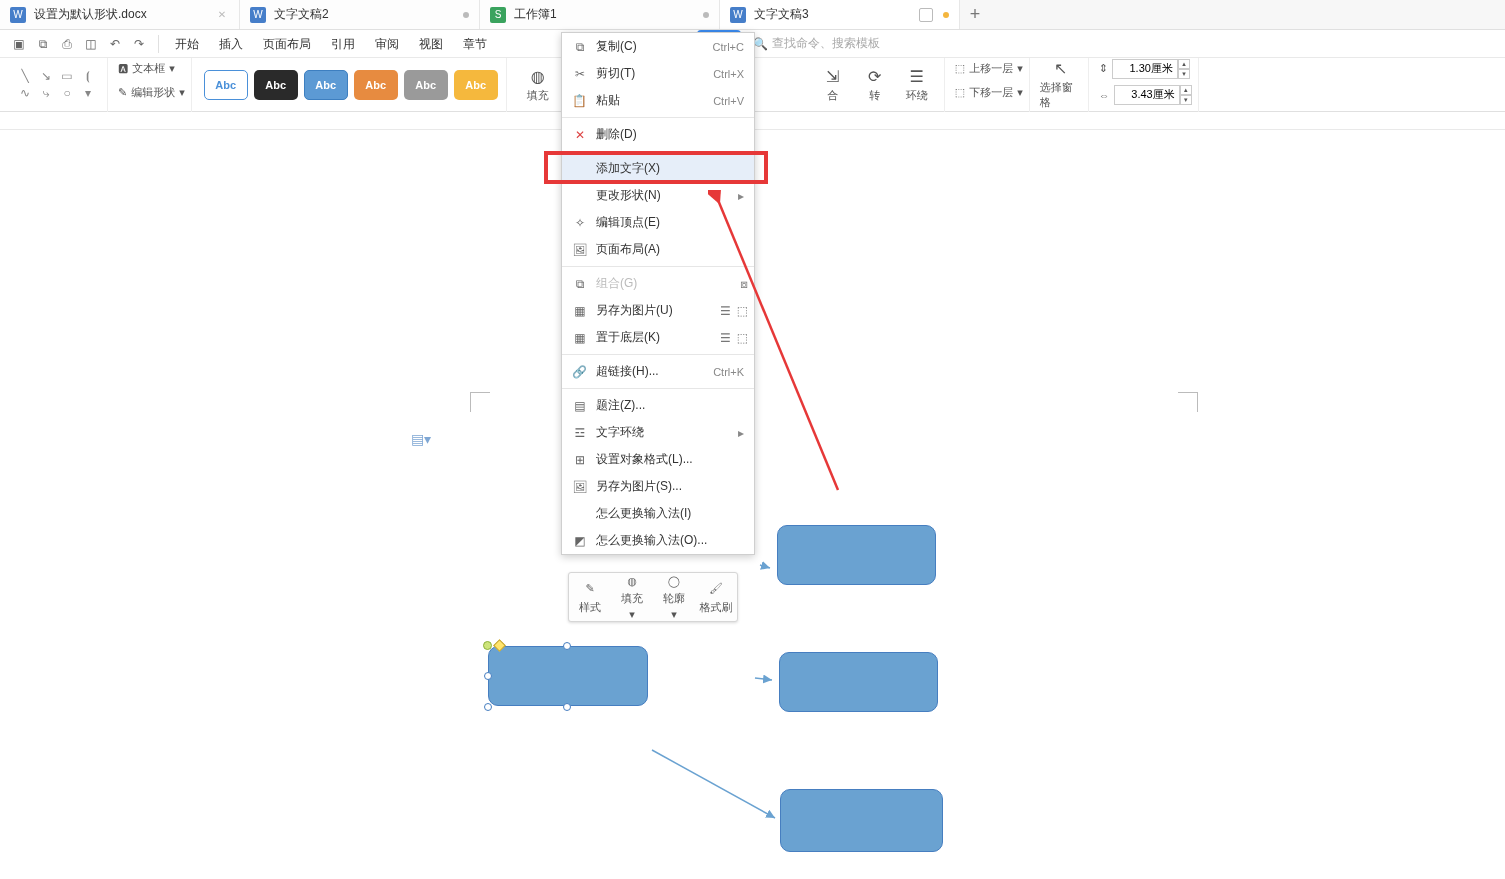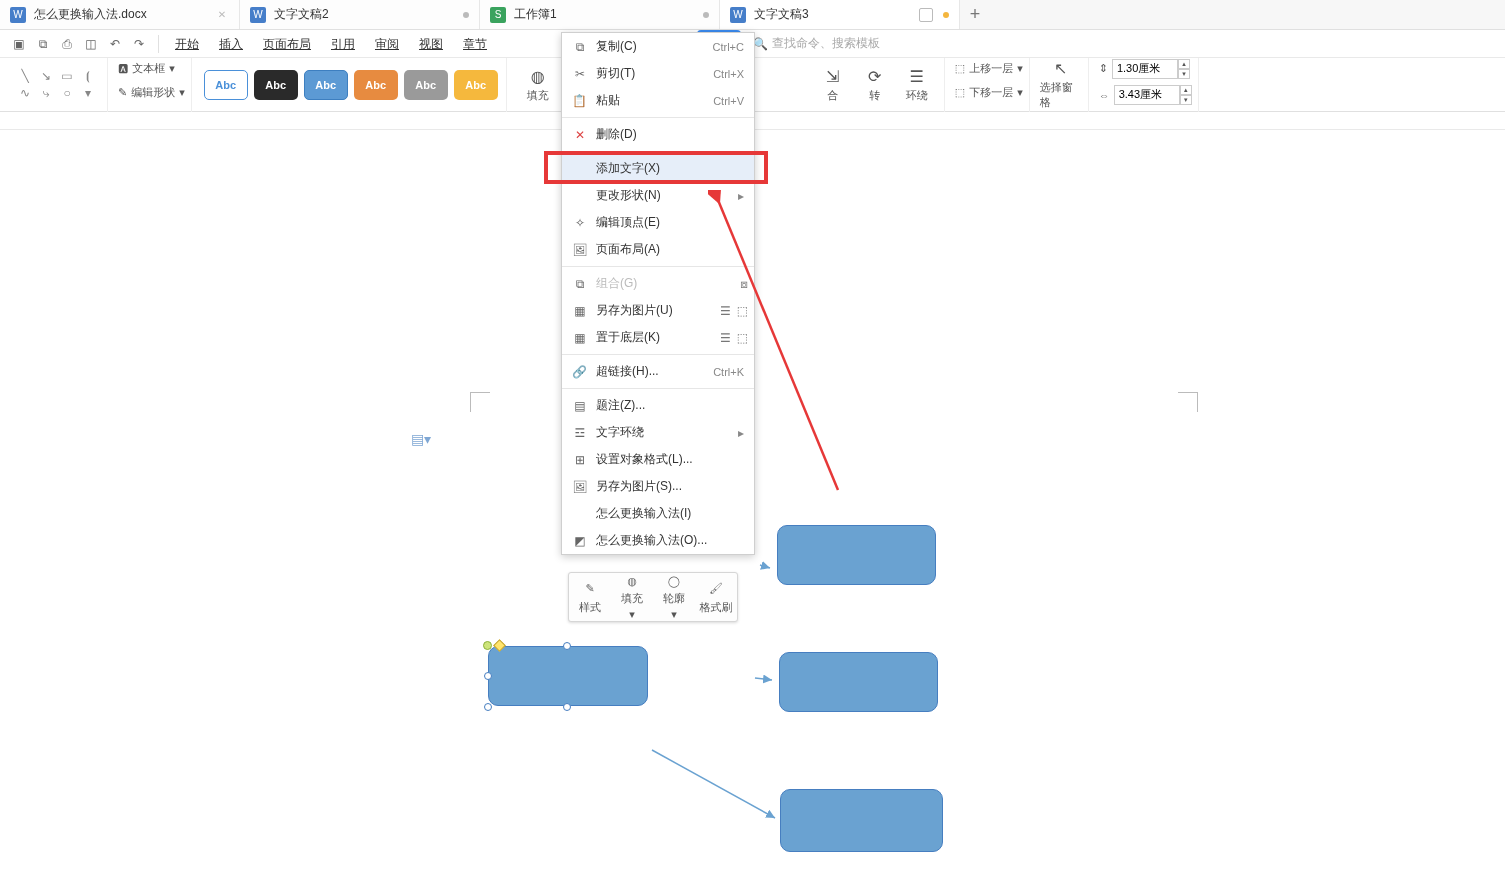--- a/index.html
+++ b/index.html
@@ -13,41 +13,41 @@
   .tab .dot { margin-left:auto; width:6px; height:6px; border-radius:50%; background:#bbb; }
   .add-tab { width:30px; display:flex; align-items:center; justify-content:center; font-size:18px; color:#777; cursor:pointer; }
   .iw { background:#467ec9; }
   .is { background:#3aa35e; }
   .tab .presenter-ico { margin-left:auto; margin-right:6px; width:14px; height:14px; border:1px solid #bbb; border-radius:2px; }
 
   
   .ribbon { height:28px; display:flex; align-items:center; border-bottom:1px solid #e9e9e9; padding:0 8px; font-size:12px; color:#333; }
   .qbtn { width:22px; height:22px; display:flex; align-items:center; justify-content:center; color:#666; border-radius:3px; margin-right:2px; }
   .qsep { width:1px; height:18px; background:#e0e0e0; margin:0 6px; }
-  .rtab { padding:0 10px; height:28px; line-height:28px; cursor:pointer;text-decoration:underline; }
+  .rtab { padding:0 10px; height:28px; line-height:28px; cursor:pointer; }
   .rtab.tool { background:#3b8bf0; color:#fff; border-radius:4px 4px 0 0; }
   .search { display:flex; align-items:center; color:#aaa; margin-left:12px; font-size:12px; }
   .search .mag { margin-right:4px; }
 
   
   .toolbar { height:54px; display:flex; align-items:center; border-bottom:1px solid #e0e0e0; padding:0 6px; font-size:11px; color:#555; gap:4px; }
   .tgrp { display:flex; align-items:center; height:54px; padding:0 6px; border-right:1px solid #eee; }
   .styles { display:flex; gap:6px; padding:0 8px; }
   .chip { width:44px; height:30px; border-radius:5px; display:flex; align-items:center; justify-content:center; font-size:11px; font-weight:600; }
   .c1 { background:#fff; border:1.5px solid #4a90d9; color:#4a90d9; }
   .c2 { background:#2a2a2a; color:#fff; }
   .c3 { background:#5c9ad4; color:#fff; border:1px solid #3d7fc0; }
   .c4 { background:#e78b40; color:#fff; }
   .c5 { background:#9a9a9a; color:#fff; }
   .c6 { background:#f5b83d; color:#fff; }
   .vbtn { display:flex; flex-direction:column; align-items:center; justify-content:center; width:42px; height:50px; gap:2px; cursor:pointer; }
   .vbtn .ico { width:20px; height:20px; display:flex; align-items:center; justify-content:center; font-size:16px; color:#555; }
   .hctrl { display:flex; align-items:center; gap:4px; height:22px; }
   .numbox { display:flex; align-items:center; }
-  .numbox input { width:66px; height:20px; border:1px solid #ccc; font-size:11px; padding:0 4px; }
+  .numbox input { width:66px; height:20px; border:1px solid #ccc; font-size:11px; padding:0 4px;text-align:right; }
   .spin { display:flex; flex-direction:column; }
   .spin span { width:12px; height:10px; border:1px solid #ccc; font-size:7px; display:flex; align-items:center; justify-content:center; }
 
   .shape-pick { display:grid; grid-template-columns:repeat(4,18px); gap:3px; padding:2px 4px; }
   .shape-pick span { width:18px; height:14px; color:#888; display:flex; align-items:center; justify-content:center; font-size:12px; }
 
   
   .ruler { height:18px; background:#fff; border-bottom:1px solid #e9e9e9; position:relative; }
 
   
@@ -78,21 +78,21 @@
   .red-box { position:absolute; left:544px; top:151px; width:224px; height:33px; border:4px solid #e63838; z-index:50; pointer-events:none; }
   .red-arrow { position:absolute; left:708px; top:190px; z-index:49; pointer-events:none; }
   .para-ico { position:absolute; left:412px; top:300px; width:18px; height:18px; display:flex; align-items:center; justify-content:center; color:#7fa7d4; font-size:14px; }
 </style>
 </head>
 <body>
 
 <div class="tab-bar">
   <div class="tab">
     <span class="app-icon iw">W</span>
-    <span>怎么更换输入法.docx</span>
+    <span>设置为默认形状.docx</span>
     <span class="close">✕</span>
   </div>
   <div class="tab">
     <span class="app-icon iw">W</span>
     <span>文字文稿2</span>
     <span class="dot"></span>
   </div>
   <div class="tab">
     <span class="app-icon is">S</span>
     <span>工作簿1</span>

